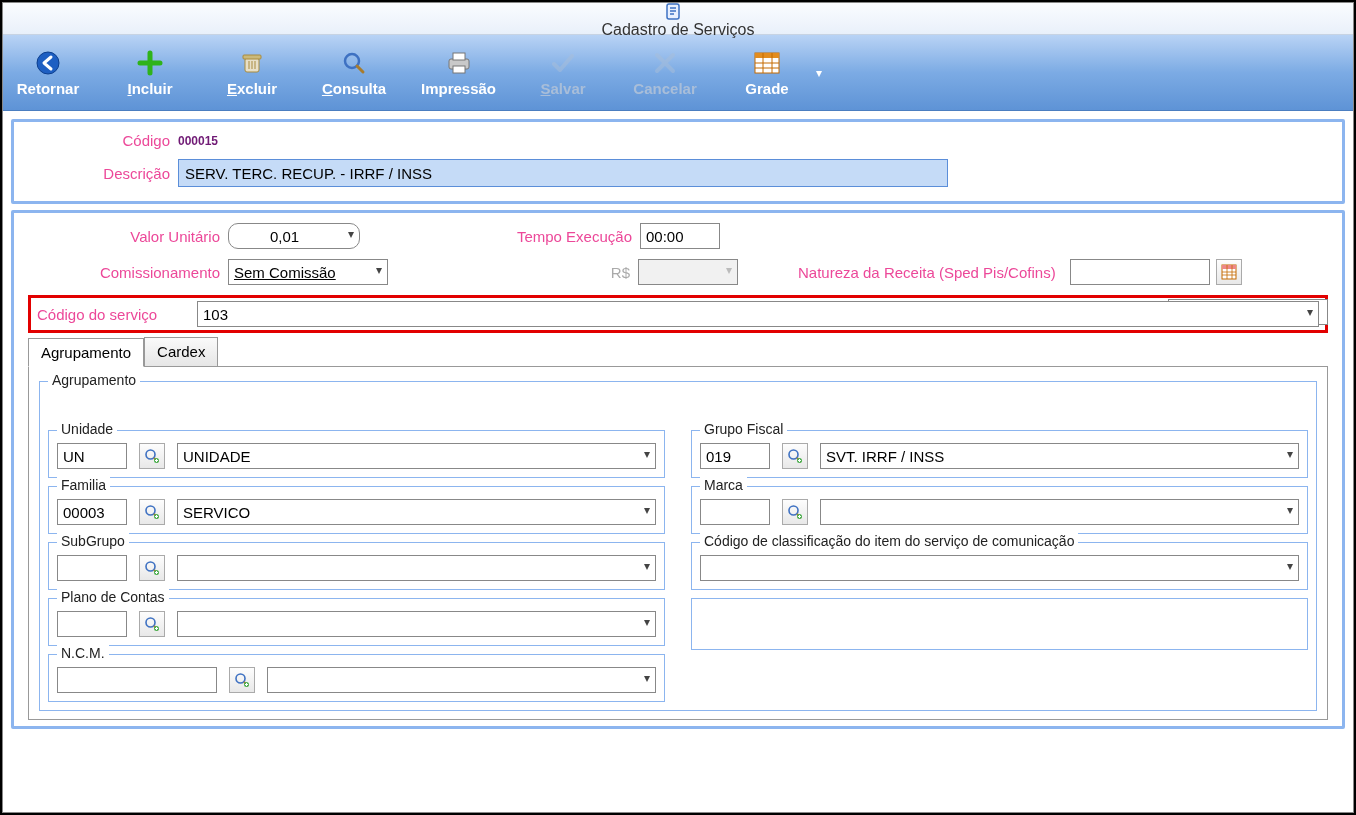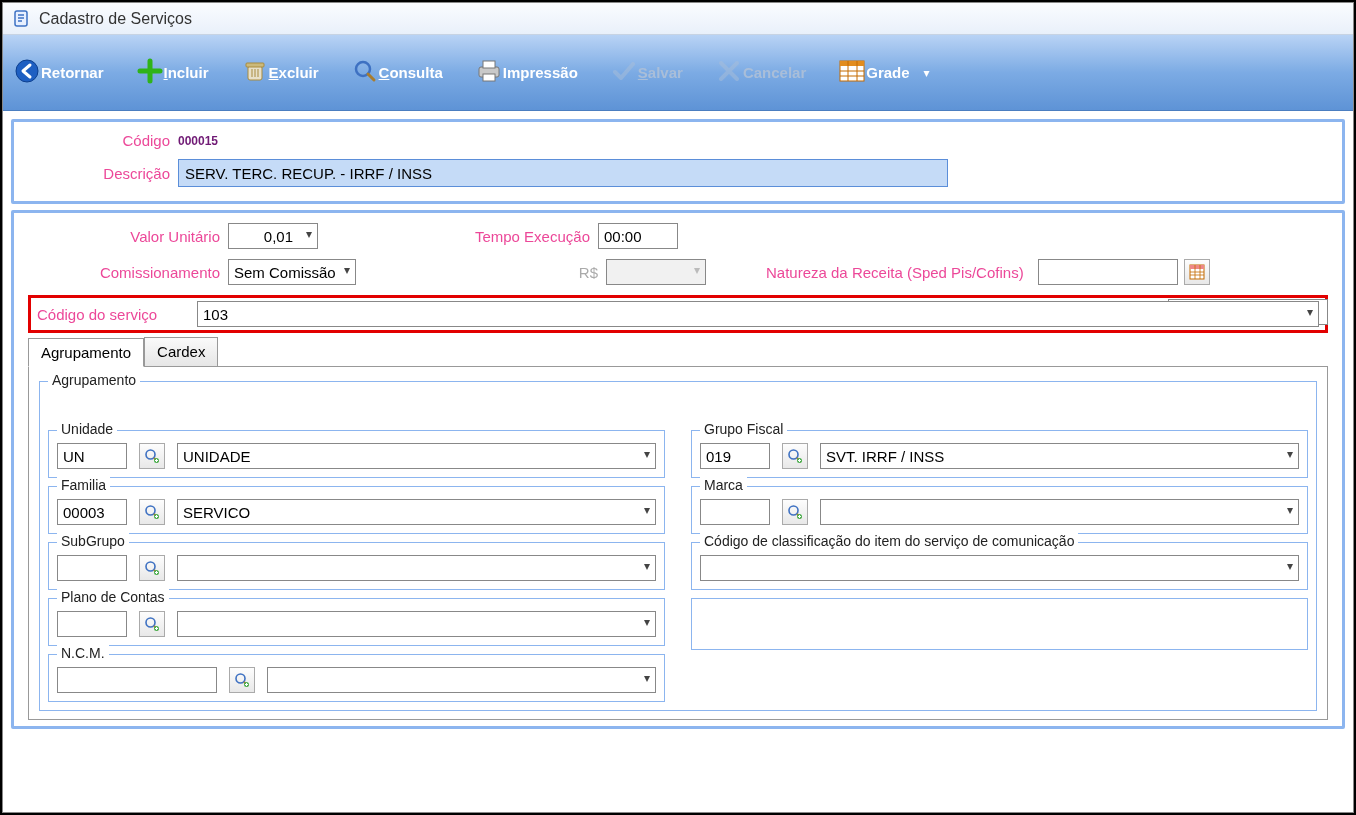--- a/index.html
+++ b/index.html
@@ -1,21 +1,21 @@
 <!DOCTYPE html>
 <html><head>
 <meta charset="utf-8">
 <style>
 * { box-sizing: border-box; margin: 0; padding: 0; }
 body { font-family: Tahoma, Verdana, sans-serif; font-size: 13px; background:#000; width:1356px; height:815px; position:relative; }
 .window { background:#fff; width:1352px; height:811px; margin:2px; border:1px solid #888; overflow:hidden; }
-.titlebar { height:32px; display:flex; align-items:center; padding:0 10px; background:linear-gradient(#fafcff,#e9f0fa); border-bottom:1px solid #c7d3e3; font-size:16px; color:#333; }
+.titlebar { height:32px; display:flex; align-items:center; padding:0 10px; background:linear-gradient(#fafcff,#e9f0fa); border-bottom:1px solid #c7d3e3; font-size:16px; color:#333;flex-direction:column; }
 .titlebar .app-icon { width:18px; height:18px; margin-right:8px; display:inline-flex; align-items:center; justify-content:center; }
 .toolbar { height:76px; background:linear-gradient(#b9d3f5,#7cabe4,#5e93d6); display:flex; align-items:center; padding:0 10px; gap:32px; border-bottom:1px solid #4b7ec0; }
-.tb-btn { display:flex; flex-direction:row; align-items:center; color:#fff; font-weight:bold; font-size:15px; cursor:pointer; min-width:70px; }
+.tb-btn { display:flex; flex-direction:column; align-items:center; color:#fff; font-weight:bold; font-size:15px; cursor:pointer; min-width:70px; }
 .tb-btn .ic { width:28px; height:28px; display:flex; align-items:center; justify-content:center; margin-bottom:3px; }
 .tb-btn.disabled { color:#a9bed9; }
 .tb-btn.disabled .ic svg { opacity:0.5; }
 .underline-first::first-letter { text-decoration:underline; }
 .more-arrow { color:#fff; font-size:12px; margin-left:-18px; align-self:center; }
 
 .content { padding:8px; }
 .panel { border:3px solid #8cb5ef; padding:10px 14px 14px 14px; margin-bottom:6px; border-radius:2px; }
 
 .row { display:flex; align-items:center; margin-bottom:10px; }
@@ -151,27 +151,27 @@
       </div>
       <div class="row" style="margin-bottom:0;">
         <div class="lbl" style="width:150px;">Descrição</div>
         <input class="desc-input" value="SERV. TERC. RECUP. - IRRF / INSS" style="">
       </div>
     </div>
 
     <div class="panel" style="padding-bottom:6px;">
       <div class="row">
         <div class="lbl" style="width:200px;">Valor Unitário</div>
-        <span class="sel-wrap"><input class="sel" style="width: 90px; text-align: right; padding-right: 24px;" value="0,01"></span>
+        <span class="sel-wrap"><input class="sel" style="width: 132px; text-align: center; padding-right: 24px; border-radius: 10px;" value="0,01"></span>
         <div class="lbl" style="width:280px;">Tempo Execução</div>
         <input class="inp" style="width: 80px;" value="00:00">
       </div>
       <div class="row">
         <div class="lbl" style="width:200px;">Comissionamento</div>
-        <span class="sel-wrap"><input class="sel" style="width: 128px;" value="Sem Comissão"></span>
+        <span class="sel-wrap"><input class="sel" style="width: 160px; text-decoration: underline;" value="Sem Comissão"></span>
         <div class="lbl" style="width:250px; color:#aaa;">R$</div>
         <span class="sel-wrap disabled"><input class="sel disabled-box" style="width: 100px;" disabled=""></span>
         <div class="lbl" style="flex:0 0 auto; padding-left:60px;">Natureza da Receita (Sped Pis/Cofins)</div>
         <input class="inp" style="width: 140px; margin-left: 6px;" value="">
         <span class="icon-btn" style="margin-left:6px;">
           <svg width="16" height="16" viewBox="0 0 16 16">
               <rect x="1" y="1" width="14" height="14" fill="#fff" stroke="#c46a00"></rect>
               <rect x="1" y="1" width="14" height="4" fill="#e88"></rect>
               <path d="M1 8h14M1 11h14M6 1v14M11 1v14" stroke="#c46a00" stroke-width="0.8"></path>
             </svg>

